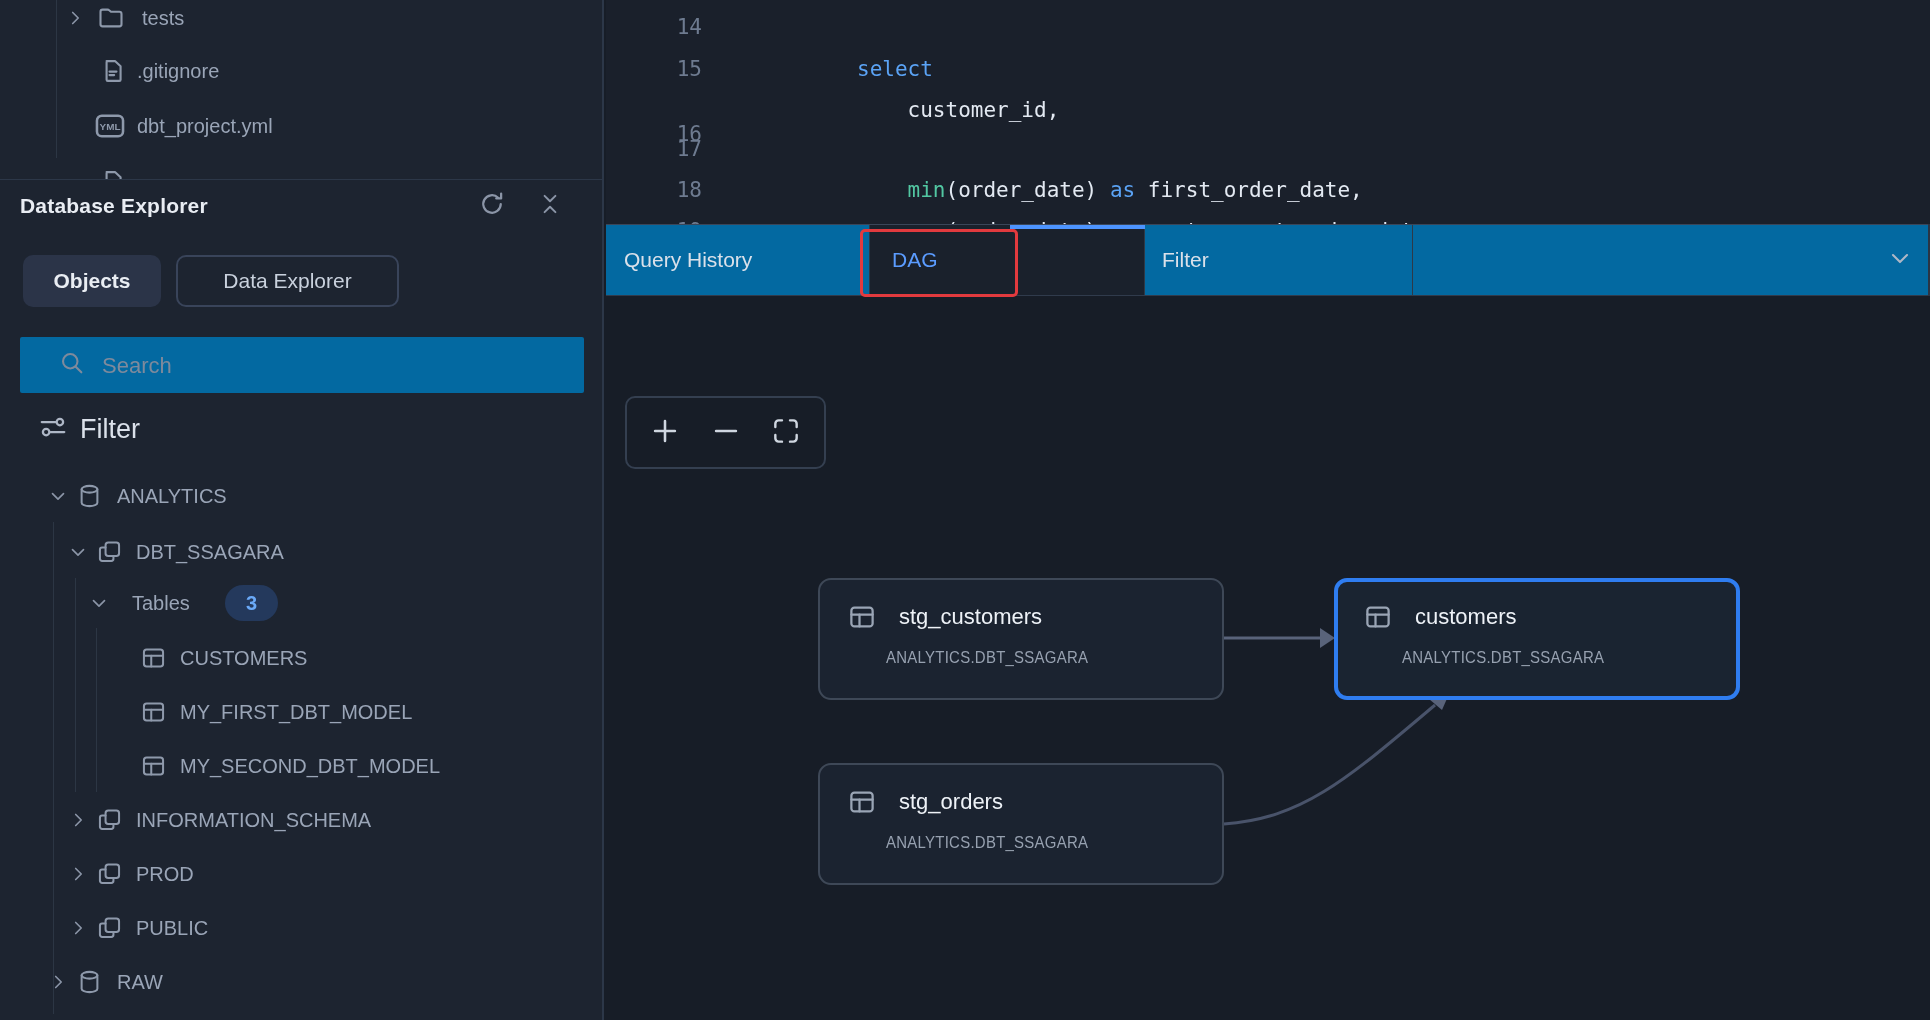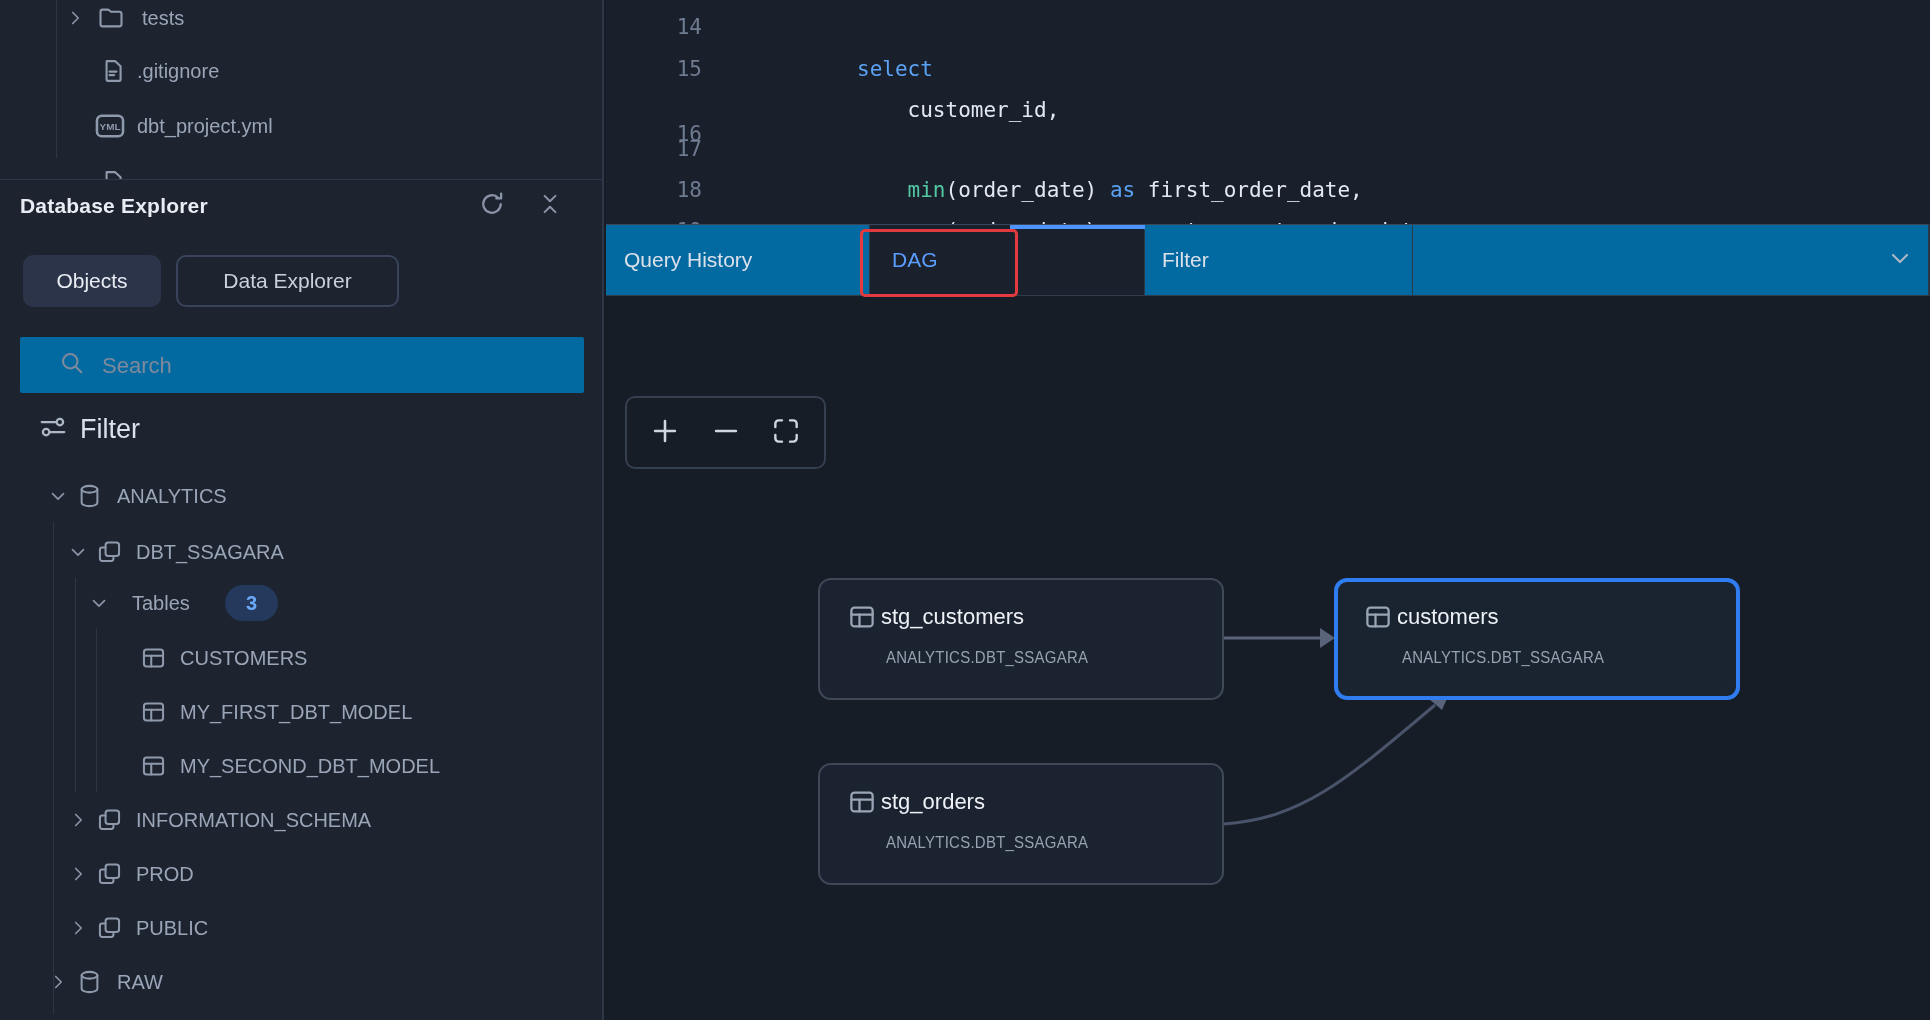--- a/index.html
+++ b/index.html
@@ -18,21 +18,21 @@
   .row-label{position:absolute;top:50%;transform:translateY(-50%);
     font-size:20px;color:#9aa5b7;white-space:nowrap;}
   .panel-divider{position:absolute;left:0;top:179px;width:100%;height:1px;background:#2c3748;}
   .panel-header{position:absolute;left:0;top:180px;width:100%;height:52px;}
   .panel-title{position:absolute;left:20px;top:50%;transform:translateY(-50%);
     font-size:21px;font-weight:700;color:#e9edf3;letter-spacing:.2px;}
   .ph-icon{position:absolute;top:50%;transform:translateY(-50%);color:#8b95a7;cursor:pointer;}
   .seg-tabs{position:absolute;left:0;top:252px;width:100%;height:58px;}
   .seg{position:absolute;top:3px;height:52px;border-radius:10px;display:flex;
     align-items:center;justify-content:center;font-size:21px;box-sizing:border-box;cursor:pointer;}
-  .seg.active{background:#2b3448;color:#e9edf3;font-weight:400;}
+  .seg.active{background:#2b3448;color:#e9edf3;font-weight:700;}
   .seg.inactive{border:2px solid #39445a;color:#c9d1dd;}
   .search-box{position:absolute;left:20px;top:337px;width:564px;height:56px;
     background:#0369a1;border-radius:2px;}
   .search-box input{position:absolute;left:80px;top:0;width:460px;height:100%;
     background:transparent;border:none;outline:none;color:#dfe4ec;font-size:22px;
     font-family:"Liberation Sans",sans-serif;}
   .search-box input::placeholder{color:#7e8a9c;}
   .search-ic{position:absolute;left:38px;top:50%;transform:translateY(-50%);color:#7e8a9c;}
   .filter-row{position:absolute;left:0;top:405px;width:100%;height:48px;cursor:pointer;}
   .filter-row .f-ic{position:absolute;left:38px;top:50%;transform:translateY(-50%);color:#aeb7c6;}
@@ -70,21 +70,21 @@
     color:#dde2ea;font-size:21px;cursor:pointer;}
   .env-pill .env-caret{margin-left:auto;color:#9aa4b4;}
   .dag-controls{position:absolute;left:19px;top:100px;width:201px;height:73px;
     border:2px solid #343f50;border-radius:10px;box-sizing:border-box;
     display:flex;align-items:center;justify-content:space-evenly;color:#cfd6e0;}
   .dag-controls .ctl{display:flex;align-items:center;justify-content:center;width:44px;height:44px;cursor:pointer;}
   .dag-svg{position:absolute;left:0;top:0;width:1326px;height:724px;}
   .node{position:absolute;width:406px;height:122px;background:#1b2330;border:2px solid #3e4857;
     border-radius:13px;box-sizing:border-box;padding:22px 0 0 27px;cursor:pointer;}
   .node.selected{border:4px solid #2f7df0;background:#1a2431;padding:20px 0 0 25px;}
-  .node-row{display:flex;align-items:center;gap:4px;height:30px;}
+  .node-row{display:flex;align-items:center;gap:22px;height:30px;}
   .node-icon{color:#9aa5b5;display:flex;}
   .node-title{font-size:22px;color:#eef2f7;font-weight:500;white-space:nowrap;}
   .node-sub{margin-left:39px;margin-top:16px;font-size:17px;color:#97a1b0;
     transform:scaleX(.88);transform-origin:left center;letter-spacing:.3px;white-space:nowrap;}
 </style>
 </head>
 <body>
 
 <div class="screen">
 

